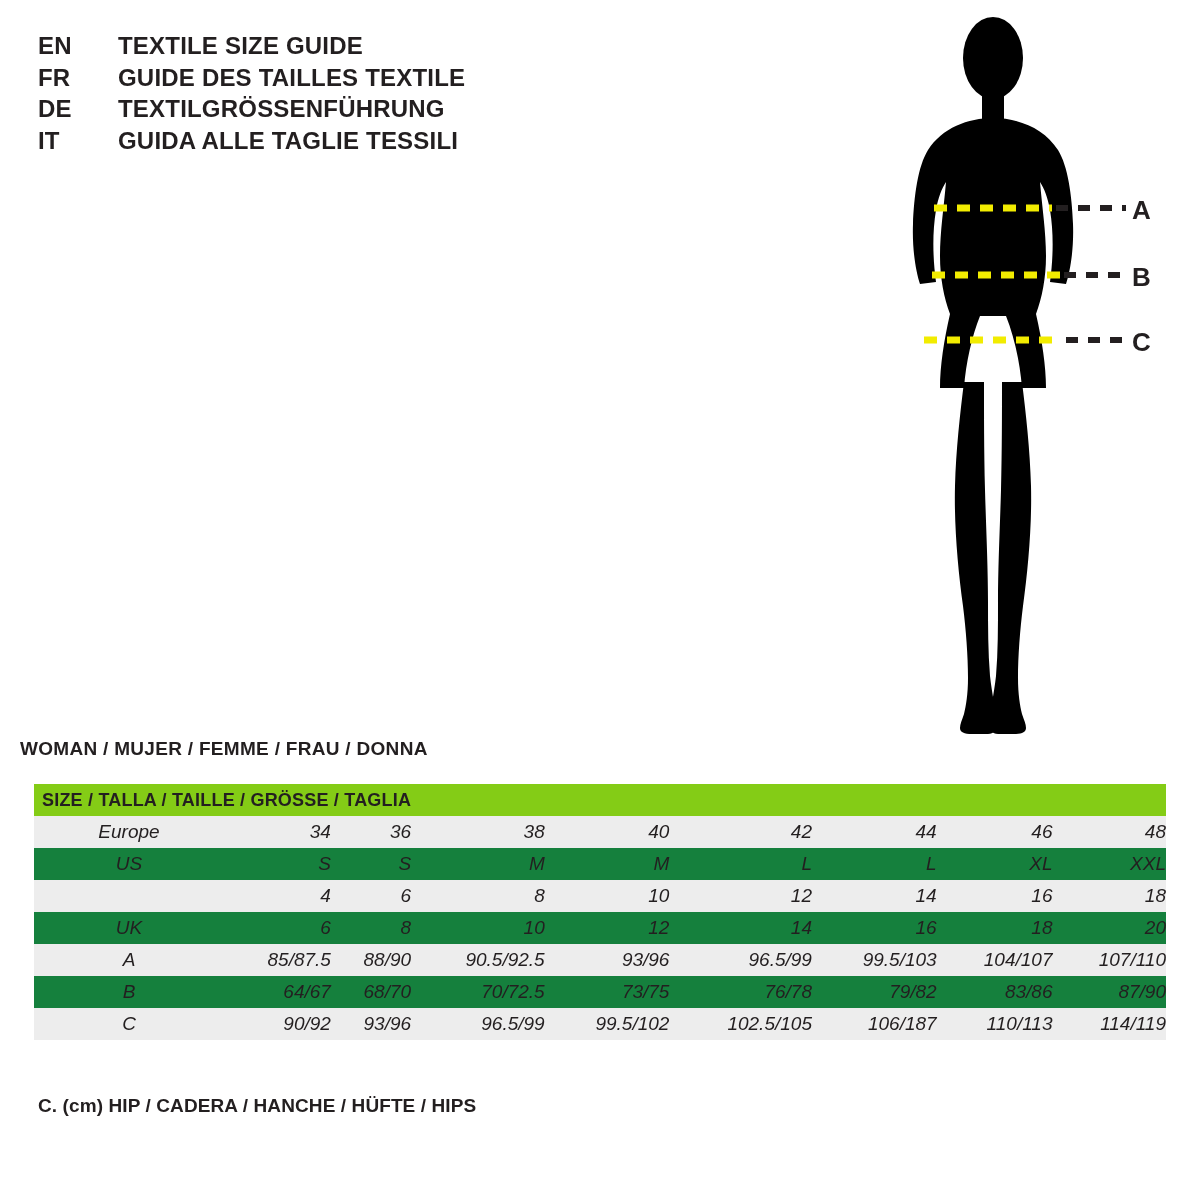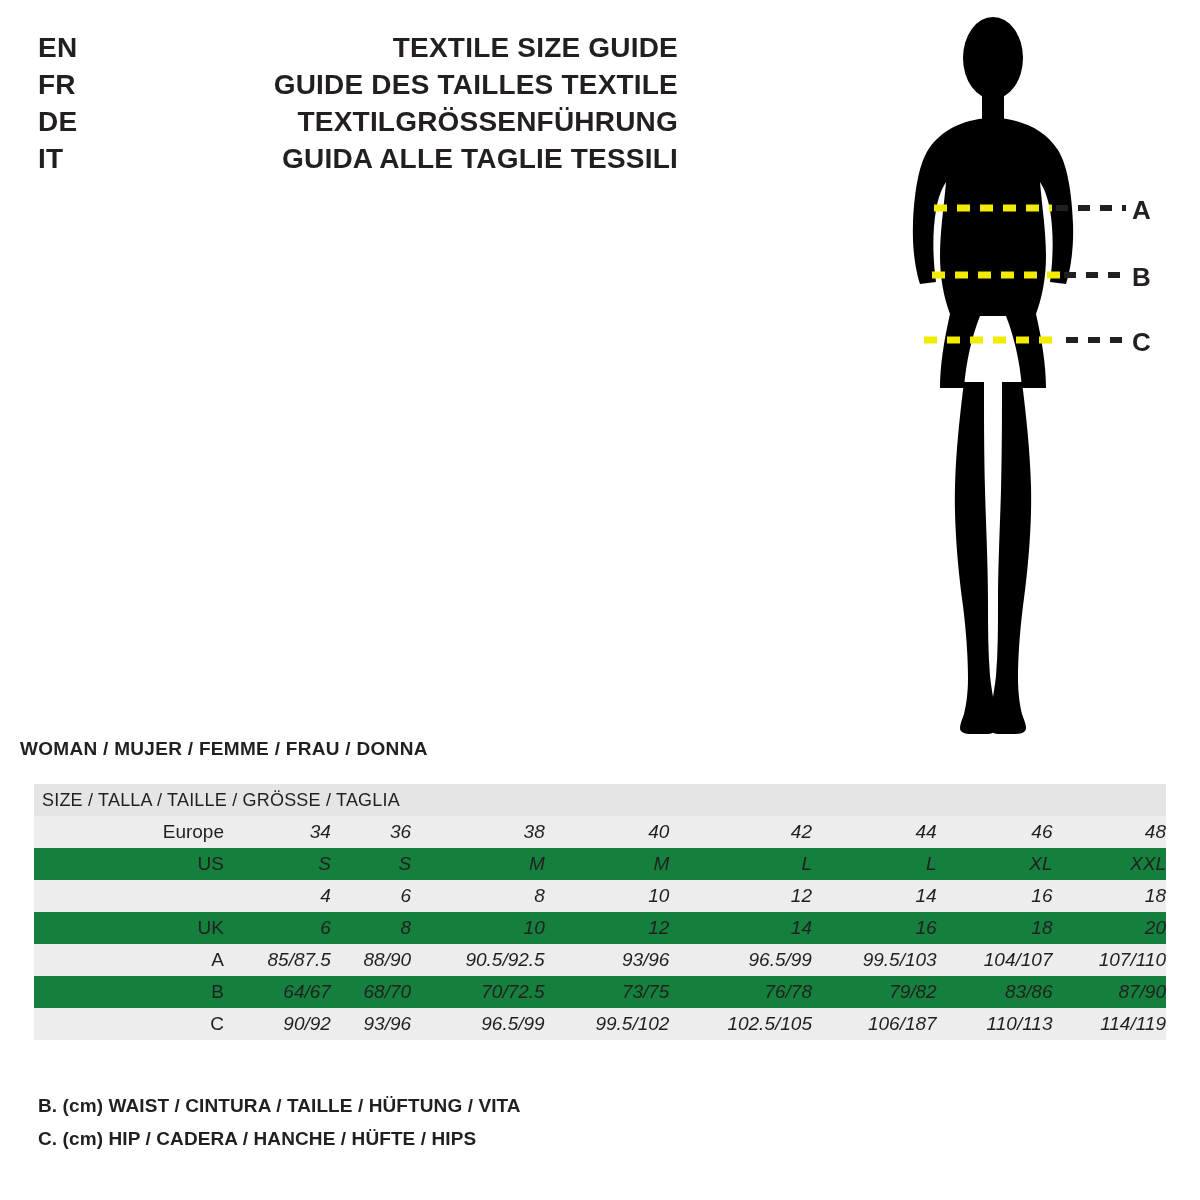--- a/index.html
+++ b/index.html
@@ -19,33 +19,32 @@
   
   #title-block {
     position: absolute;
     left: 38px;
     top: 30px;
     width: 640px;
   }
   .title-row {
     display: flex;
     align-items: baseline;
-    font-size: 28px;
+    font-size: 24px;
     font-weight: bold;
     letter-spacing: 0.2px;
     line-height: 1.32;
     white-space: nowrap;
   }
   .title-lang {
     width: 80px;
     flex: 0 0 80px;
   }
   .title-text {
     flex: 1 1 auto;
-    text-align: right;
   }
 
   
   #figure-area {
     position: absolute;
     left: 860px;
     top: 10px;
     width: 330px;
     height: 740px;
   }
@@ -80,33 +79,34 @@
     width: 1132px;
     border-collapse: collapse;
     font-size: 19px;
   }
   #size-table td {
     padding: 0;
     height: 32px;
     vertical-align: middle;
   }
   #size-table tr.header-row td {
-    background: #e5e5e5;
-    font-weight: normal;
+    background: #84cc16;
+    font-weight: bold;
     font-size: 18px;
     padding-left: 8px;
     letter-spacing: 0.2px;
   }
   #size-table tr.row-odd td { background: #ededed; }
   #size-table tr.row-even td { background: #15803d; }
   td.label-cell {
     padding-left: 8px;
-    text-align: right;
+    text-align: center;
     width: 190px;
     white-space: nowrap;
+    font-style: italic;
   }
   td.val-cell {
     text-align: right;
     white-space: nowrap;
     font-style: italic;
   }
 
   
   #footnotes {
     position: absolute;
@@ -310,15 +310,14 @@
       <td class="val-cell">99.5/102</td>
       <td class="val-cell">102.5/105</td>
       <td class="val-cell">106/187</td>
       <td class="val-cell">110/113</td>
       <td class="val-cell">114/119</td>
     </tr>
   </tbody>
 </table>
 
 <div id="footnotes">
-  <div class="footnote">B. (cm) WAIST / CINTURA / TAILLE / HÜFTUNG / VITA</div>
   <div class="footnote">C. (cm) HIP / CADERA / HANCHE / HÜFTE / HIPS</div>
 </div>
 
 </body></html>

